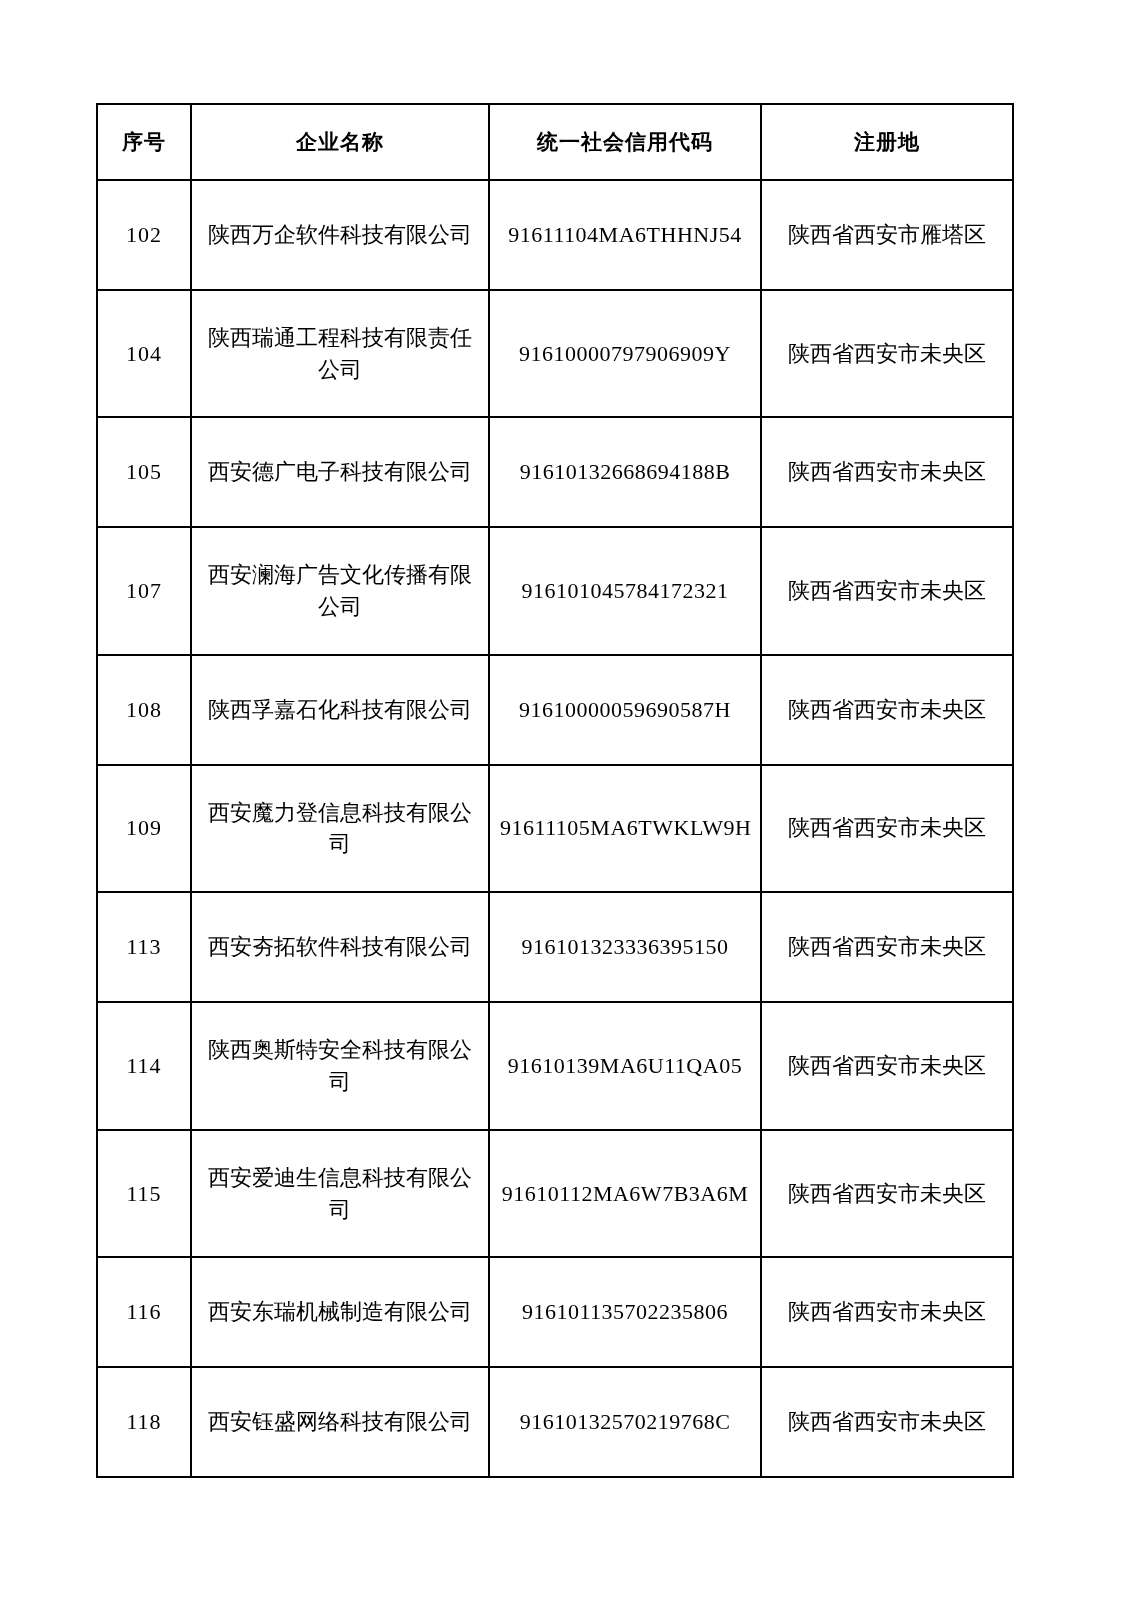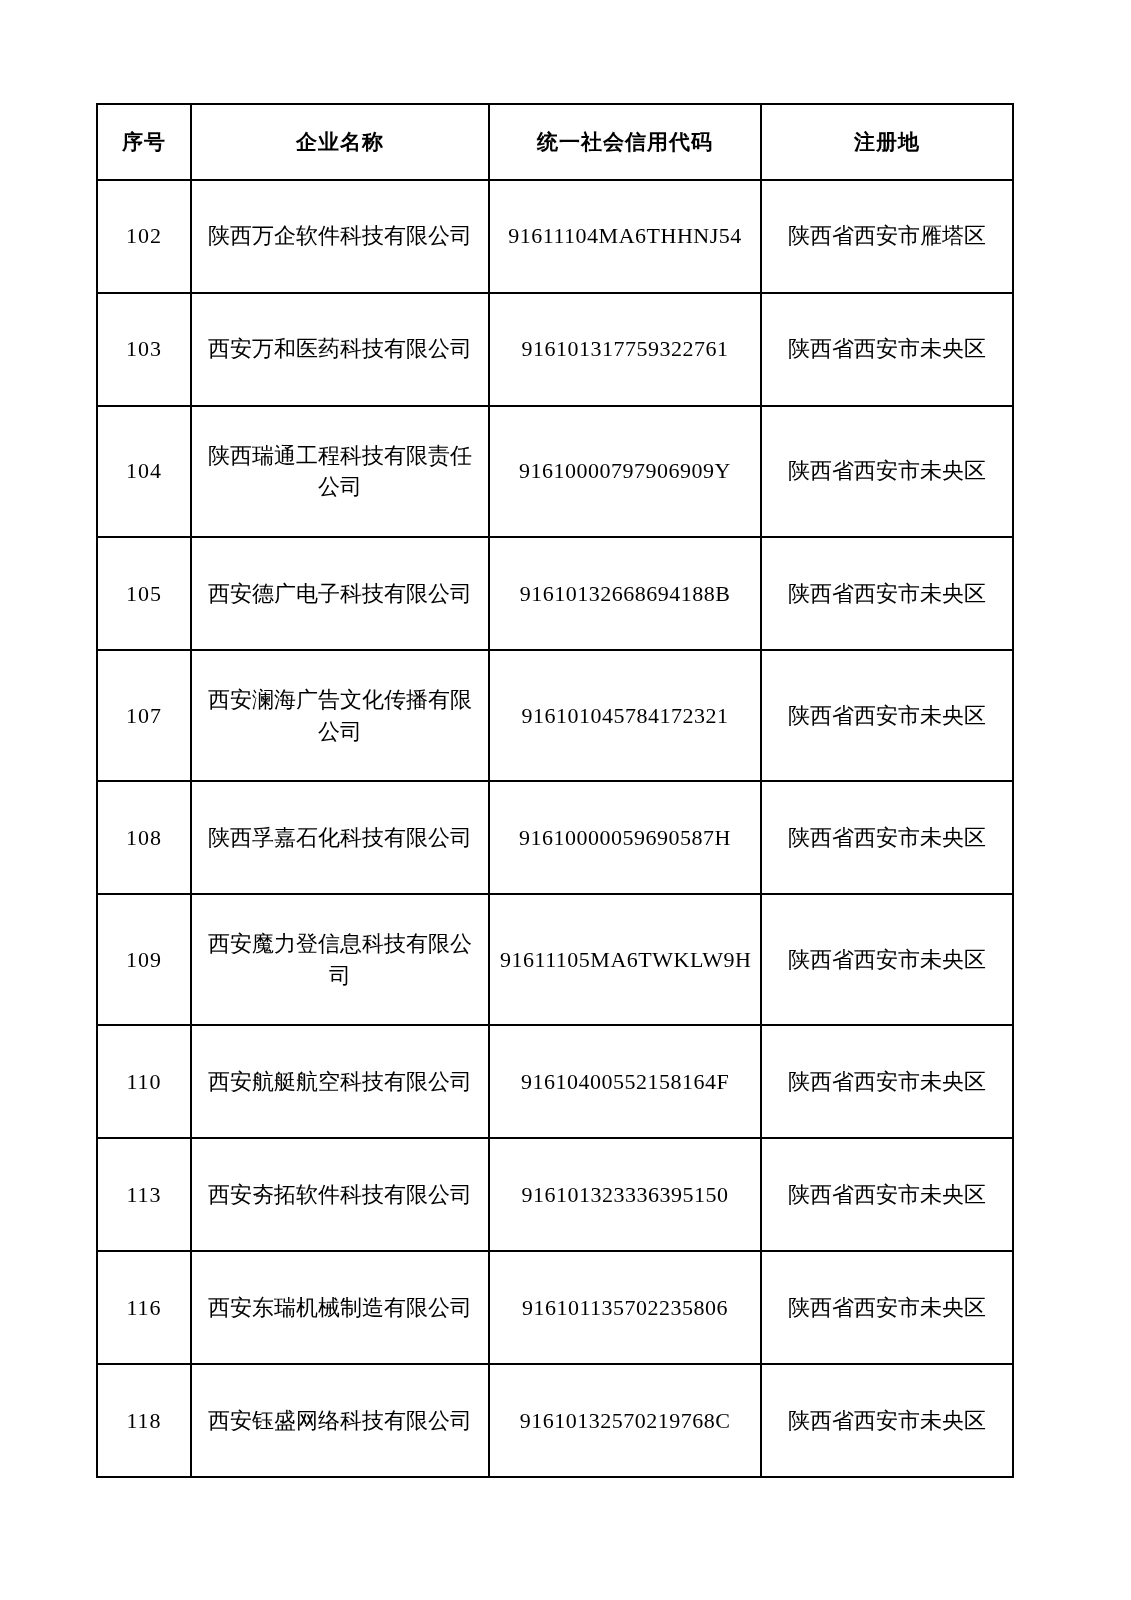--- a/index.html
+++ b/index.html
@@ -86,26 +86,20 @@
       </tr>
     </thead>
     <tbody>
       <tr>
         <td class="cell-no">102</td>
         <td class="cell-name">陕西万企软件科技有限公司</td>
         <td class="cell-code">91611104MA6THHNJ54</td>
         <td class="cell-loc">陕西省西安市雁塔区</td>
       </tr>
       <tr>
-        <td class="cell-no">103</td>
-        <td class="cell-name">西安万和医药科技有限公司</td>
-        <td class="cell-code">916101317759322761</td>
-        <td class="cell-loc">陕西省西安市未央区</td>
-      </tr>
-      <tr>
         <td class="cell-no">104</td>
         <td class="cell-name">陕西瑞通工程科技有限责任公司</td>
         <td class="cell-code">91610000797906909Y</td>
         <td class="cell-loc">陕西省西安市未央区</td>
       </tr>
       <tr>
         <td class="cell-no">105</td>
         <td class="cell-name">西安德广电子科技有限公司</td>
         <td class="cell-code">91610132668694188B</td>
         <td class="cell-loc">陕西省西安市未央区</td>
@@ -122,29 +116,35 @@
         <td class="cell-code">91610000059690587H</td>
         <td class="cell-loc">陕西省西安市未央区</td>
       </tr>
       <tr>
         <td class="cell-no">109</td>
         <td class="cell-name">西安魔力登信息科技有限公司</td>
         <td class="cell-code">91611105MA6TWKLW9H</td>
         <td class="cell-loc">陕西省西安市未央区</td>
       </tr>
       <tr>
-        <td class="cell-no">110</td>
-        <td class="cell-name">西安航艇航空科技有限公司</td>
-        <td class="cell-code">91610400552158164F</td>
+        <td class="cell-no">113</td>
+        <td class="cell-name">西安夯拓软件科技有限公司</td>
+        <td class="cell-code">916101323336395150</td>
         <td class="cell-loc">陕西省西安市未央区</td>
       </tr>
       <tr>
-        <td class="cell-no">113</td>
-        <td class="cell-name">西安夯拓软件科技有限公司</td>
-        <td class="cell-code">916101323336395150</td>
+        <td class="cell-no">114</td>
+        <td class="cell-name">陕西奥斯特安全科技有限公司</td>
+        <td class="cell-code">91610139MA6U11QA05</td>
+        <td class="cell-loc">陕西省西安市未央区</td>
+      </tr>
+      <tr>
+        <td class="cell-no">115</td>
+        <td class="cell-name">西安爱迪生信息科技有限公司</td>
+        <td class="cell-code">91610112MA6W7B3A6M</td>
         <td class="cell-loc">陕西省西安市未央区</td>
       </tr>
       <tr>
         <td class="cell-no">116</td>
         <td class="cell-name">西安东瑞机械制造有限公司</td>
         <td class="cell-code">916101135702235806</td>
         <td class="cell-loc">陕西省西安市未央区</td>
       </tr>
       <tr>
         <td class="cell-no">118</td>

